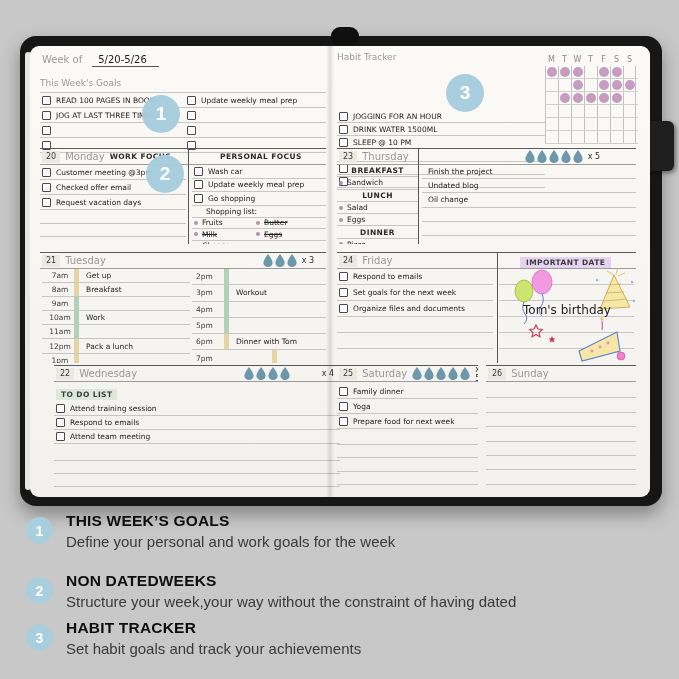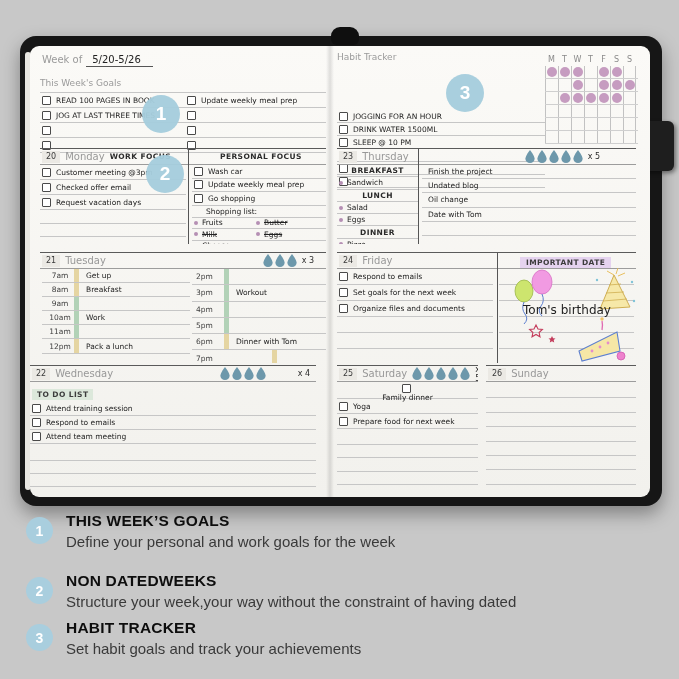--- a/index.html
+++ b/index.html
@@ -26,21 +26,21 @@
   .personal-label{position:absolute;left:180px;top:3px;}
   .vdiv{position:absolute;width:1px;background:#555;top:0;}
   .cl-row{display:flex;align-items:center;border-bottom:1px solid #c6c6c6;}
   .checkbox{width:7px;height:7px;border:1px solid #4a4a4a;border-radius:1px;margin:0 5px 0 2px;flex:none;background:#fff;}
   .cl-label{font-size:7.5px;color:#222;white-space:nowrap;}
   .fill-line{border-bottom:1px solid #c6c6c6;}
   .drops{display:inline-flex;align-items:center;gap:2px;}
   .drops-wrap{margin-left:auto;display:inline-flex;align-items:center;gap:5px;}
   .xlabel{font-size:8px;color:#2b2b2b;}
   
-  #week-header{position:absolute;left:12px;top:8px;display:flex;align-items:baseline;gap:4px;}
+  #week-header{position:absolute;left:12px;top:8px;display:flex;align-items:baseline;gap:10px;}
   .wk-label{color:#9a9a9a;font-size:10px;}
   .wk-value{color:#222;font-size:10px;border-bottom:1px solid #555;padding:0 12px 1px 6px;}
   #goals{position:absolute;left:10px;top:32px;width:286px;}
   .goals-title{color:#9a9a9a;font-size:9px;height:14px;border-bottom:1px solid #c6c6c6;}
   .goal-row{display:flex;align-items:center;height:14px;border-bottom:1px solid #c6c6c6;}
   .goal-cell{display:flex;align-items:center;}
   .goal-left{flex:0 0 145px;}
   .goal-right{flex:1;}
   
   .sched-row{display:flex;align-items:center;border-bottom:1px solid #c6c6c6;}
@@ -75,21 +75,21 @@
               padding:1px 5px;margin:3px 0 2px 2px;letter-spacing:.4px;}
   .impdate-label{position:absolute;left:23px;top:4px;background:#e5d3ef;color:#3c3c3c;font-size:7.5px;
                  font-weight:600;padding:1px 6px;letter-spacing:.4px;}
   
   #monday{left:10px;top:102px;width:286px;height:95px;}
   #monday-left{position:absolute;left:0;top:16px;width:146px;}
   #monday-right{position:absolute;left:152px;top:16px;width:134px;}
   #tuesday{left:10px;top:206px;width:286px;height:110px;}
   #tue-left{position:absolute;left:2px;top:16px;width:148px;text-align:center;}
   #tue-right{position:absolute;left:152px;top:16px;width:134px;}
-  #wednesday{left:0;top:319px;width:286px;height:126px;}
+  #wednesday{left:24px;top:319px;width:286px;height:126px;}
   #thursday{left:307px;top:102px;width:299px;height:95px;}
   #thu-meals{position:absolute;left:0;top:16px;width:81px;}
   #thu-notes{position:absolute;left:85px;top:16px;width:214px;}
   #friday{left:307px;top:206px;width:299px;height:110px;}
   #fri-left{position:absolute;left:0;top:16px;width:156px;}
   #fri-right{position:absolute;left:160px;top:0;width:139px;height:110px;}
   #fri-right-lines{position:absolute;left:2px;top:16px;width:135px;}
   .doodles{position:absolute;left:0;top:14px;}
   .bday-note{position:absolute;left:26px;top:50px;font-size:12px;color:#222;}
   #saturday{left:307px;top:319px;width:141px;height:126px;}
@@ -285,20 +285,25 @@
           <div class="sched-row" style="height: 13.1px;">
             <span class="sched-time">11am</span>
             <span class="sched-bar bar-green"></span>
             <span class="sched-task"></span>
           </div>
           <div class="sched-row" style="height: 13.1px;">
             <span class="sched-time">12pm</span>
             <span class="sched-bar bar-tan"></span>
             <span class="sched-task">Pack a lunch</span>
           </div>
+          <div class="sched-row" style="height: 13.1px;">
+            <span class="sched-time">1pm</span>
+            <span class="sched-bar bar-tan"></span>
+            <span class="sched-task"></span>
+          </div>
         </div>
       <div id="tue-right">
           <div class="sched-row" style="height: 15.3px;">
             <span class="sched-time">2pm</span>
             <span class="sched-bar bar-green"></span>
             <span class="sched-task"></span>
           </div>
           <div class="sched-row" style="height: 15.3px;">
             <span class="sched-time">3pm</span>
             <span class="sched-bar bar-green"></span>
@@ -546,21 +551,20 @@
           <div class="meal-row" style="height: 11.3px;">
             <span class="bullet"></span>
             <span class="cl-label">Pizza</span>
           </div>
         </div>
       <div id="thu-notes">
         <div>
             <div class="note-row" style="height: 13.2px;">Finish the project</div>
             <div class="note-row" style="height: 13.2px;">Undated blog</div>
             <div class="note-row" style="height: 13.2px;">Oil change</div>
-            <div class="note-row" style="height: 13.2px;">Date with Tom</div>
           </div>
         <div>
             <div class="fill-line" style="height: 13.2px;"></div>
             <div class="fill-line" style="height: 13.2px;"></div>
           </div>
       </div>
     </div>
 
     <div id="friday" class="block">
       <div class="day-header">
@@ -651,21 +655,21 @@
                 <path d="M5 0C5 0 0 6.5 0 9.5A5 4.5 0 0 0 10 9.5C10 6.5 5 0 5 0Z" fill="#6d98ab"></path>
               </svg>
               <svg width="10" height="13" viewBox="0 0 10 14">
                 <path d="M5 0C5 0 0 6.5 0 9.5A5 4.5 0 0 0 10 9.5C10 6.5 5 0 5 0Z" fill="#6d98ab"></path>
               </svg>
             </span>
           <span class="xlabel">x 5</span>
         </span>
       </div>
       <div style="margin-top:2px;">
-          <div class="cl-row" style="height: 14px; flex-direction: column;">
+          <div class="cl-row" style="height: 14px;">
             <span class="checkbox"></span>
             <span class="cl-label">Family dinner</span>
           </div>
           <div class="cl-row" style="height: 14px;">
             <span class="checkbox"></span>
             <span class="cl-label">Yoga</span>
           </div>
           <div class="cl-row" style="height: 14px;">
             <span class="checkbox"></span>
             <span class="cl-label">Prepare food for next week</span>

